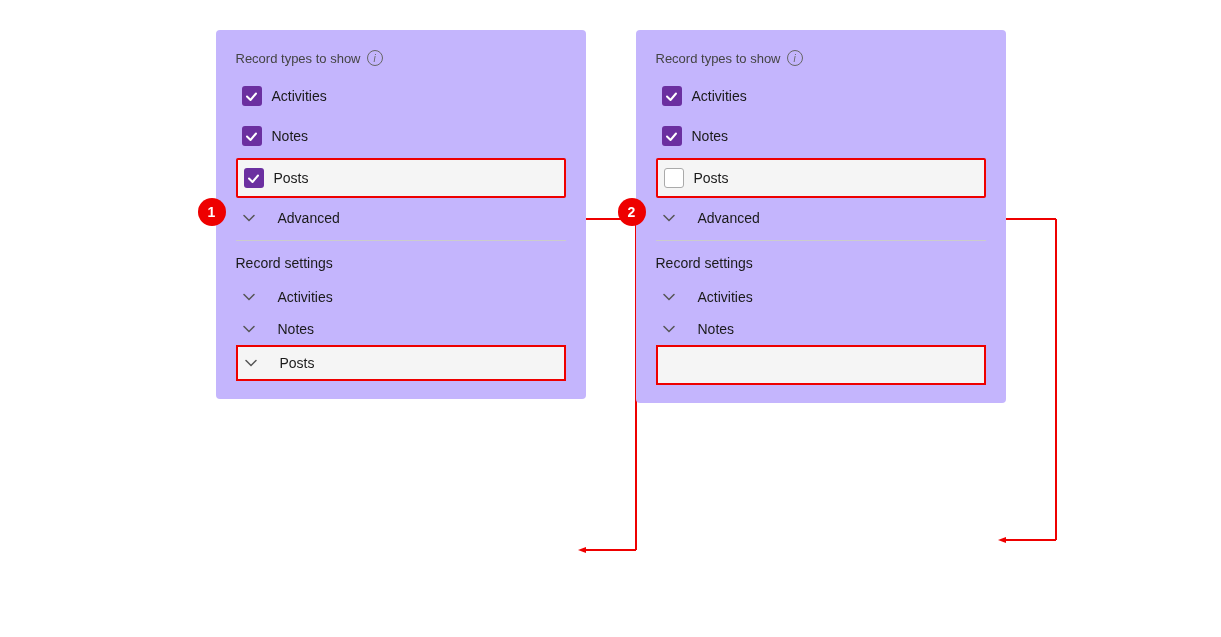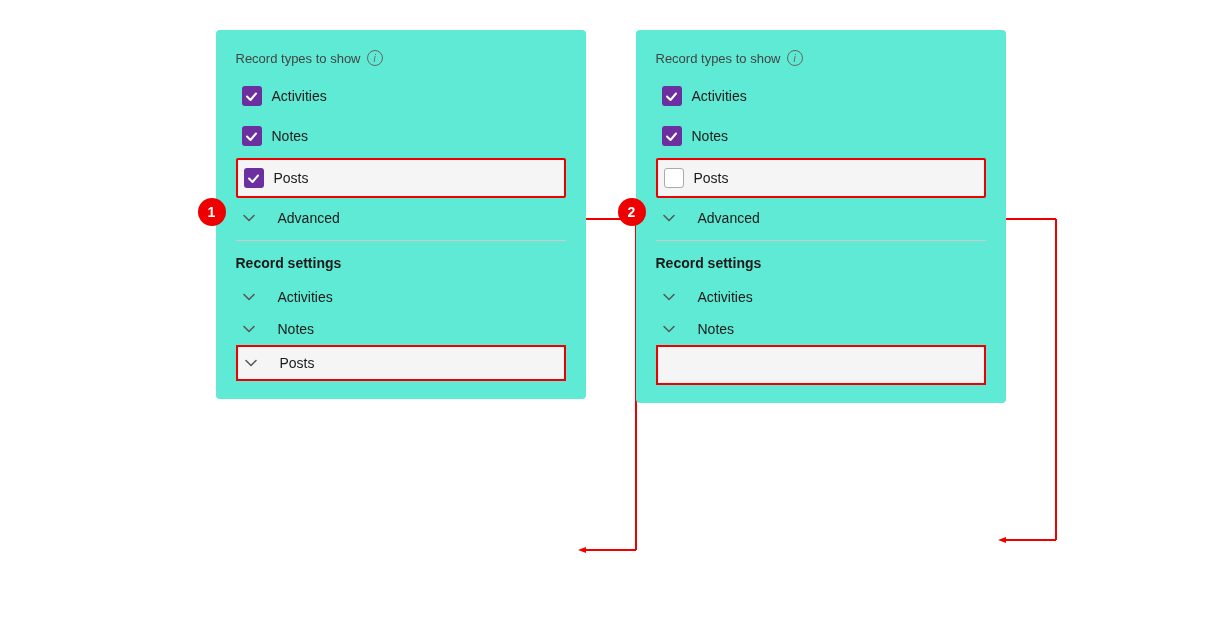--- a/index.html
+++ b/index.html
@@ -10,21 +10,21 @@
       color: #1a1a1a;
       display: flex;
       align-items: flex-start;
       justify-content: center;
       min-height: 637px;
       padding: 30px 20px;
       gap: 60px;
     }
 
     .panel {
-      background: #5eead4;
+      background: #c4b5fd;
       border-radius: 4px;
       padding: 20px 20px 10px 20px;
       width: 370px;
       position: relative;
     }
 
     .section-label {
       font-size: 13px;
       color: #444;
       margin-bottom: 12px;
@@ -112,21 +112,21 @@
     }
 
     .divider {
       height: 1px;
       background: #ccc;
       margin: 6px 0 14px 0;
     }
 
     .record-settings-label {
       font-size: 14px;
-      font-weight: 700;
+      font-weight: 400;
       color: #1a1a1a;
       margin-bottom: 10px;
       margin-top: 4px;
     }
 
     .collapsible-row.highlighted {
       border: 2px solid #e00;
       background: #f5f5f5;
     }
 

